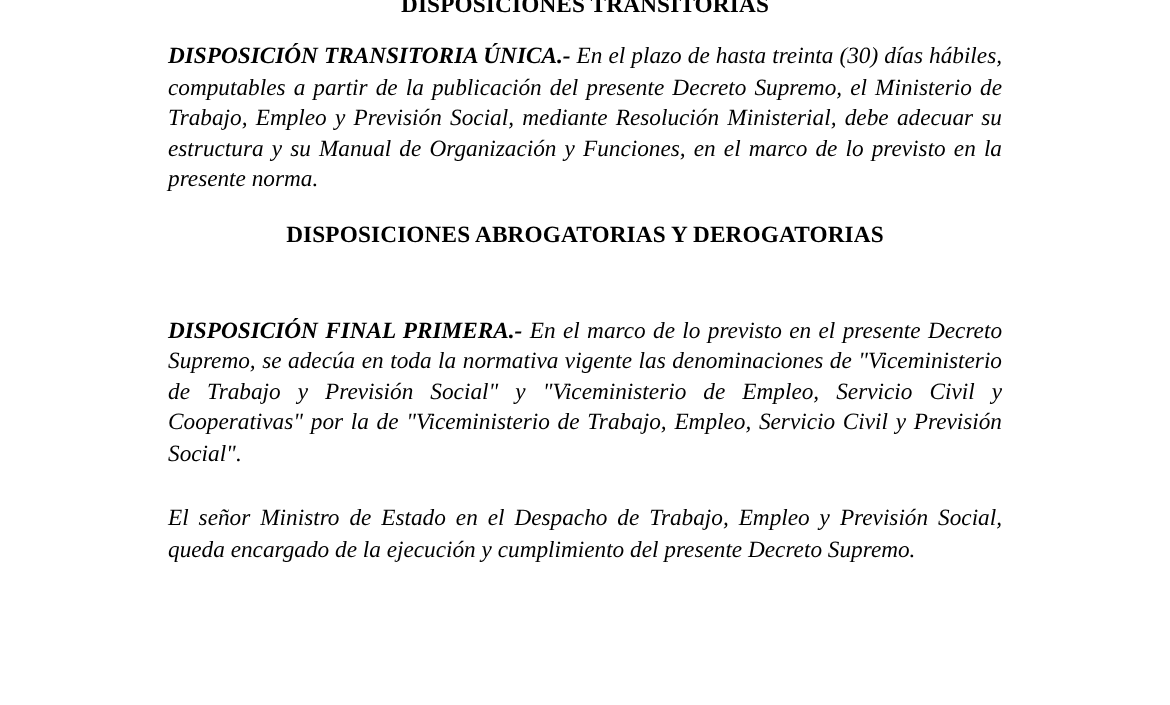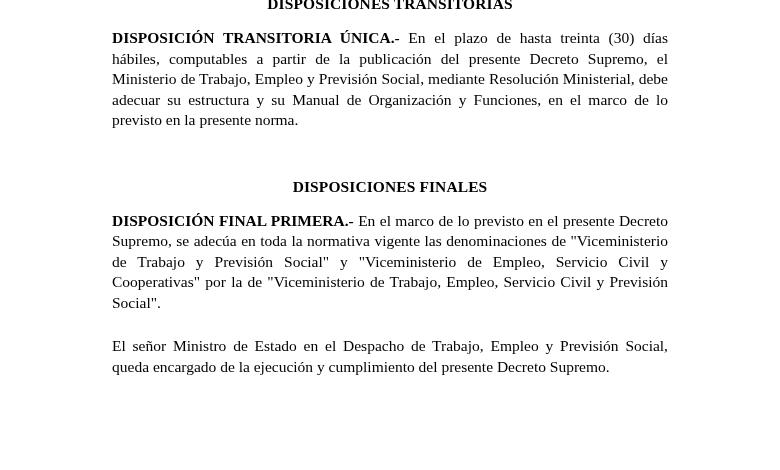--- a/index.html
+++ b/index.html
@@ -32,46 +32,47 @@
   .heading.clipped {
     margin-top: -6px;
   }
   .para {
     text-align: justify;
     text-justify: inter-word;
     font-size: 15.5px;
     line-height: 20.5px;
     margin: 0;
     hyphens: none;
+    font-style: italic;
   }
   .spacer-sm { height: 9px; }
   .spacer-md { height: 14px; }
   .spacer-lg { height: 16px; }
   b { font-weight: bold; }
 </style>
 </head>
 <body>
 
 <div class="page">
 
   <h2 class="heading clipped">DISPOSICIONES TRANSITORIAS</h2>
 
   <div class="spacer-md"></div>
 
   <p class="para"><b>DISPOSICIÓN TRANSITORIA ÚNICA.-</b><span> En el plazo de hasta treinta (30) días hábiles, computables a partir de la publicación del presente Decreto Supremo, el Ministerio de Trabajo, Empleo y Previsión Social, mediante Resolución Ministerial, debe adecuar su estructura y su Manual de Organización y Funciones, en el marco de lo previsto en la presente norma.</span></p>
 
   <div class="spacer-lg"></div>
 
+  <h2 class="heading">DISPOSICIONES ABROGATORIAS Y DEROGATORIAS</h2>
 
   <div class="spacer-md"></div>
 
 
   <div class="spacer-lg"></div>
 
-  <h2 class="heading">DISPOSICIONES FINALES</h2>
 
   <div class="spacer-md"></div>
 
   <p class="para"><b>DISPOSICIÓN FINAL PRIMERA.-</b><span> En el marco de lo previsto en el presente Decreto Supremo, se adecúa en toda la normativa vigente las denominaciones de "Viceministerio de Trabajo y Previsión Social" y "Viceministerio de Empleo, Servicio Civil y Cooperativas" por la de "Viceministerio de Trabajo, Empleo, Servicio Civil y Previsión Social".</span></p>
 
   <div class="spacer-sm"></div>
 
 
   <div class="spacer-md"></div>
 

